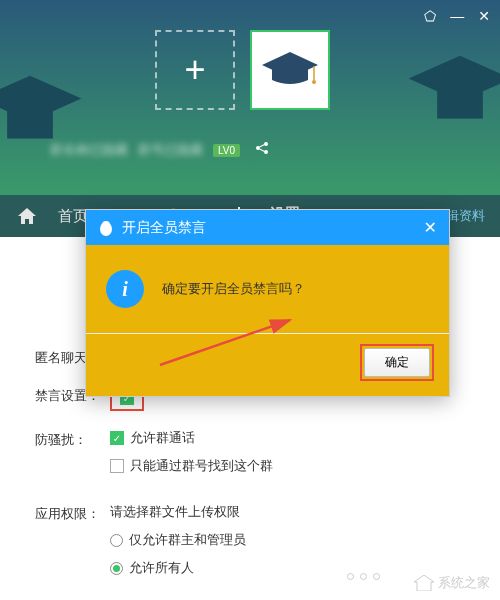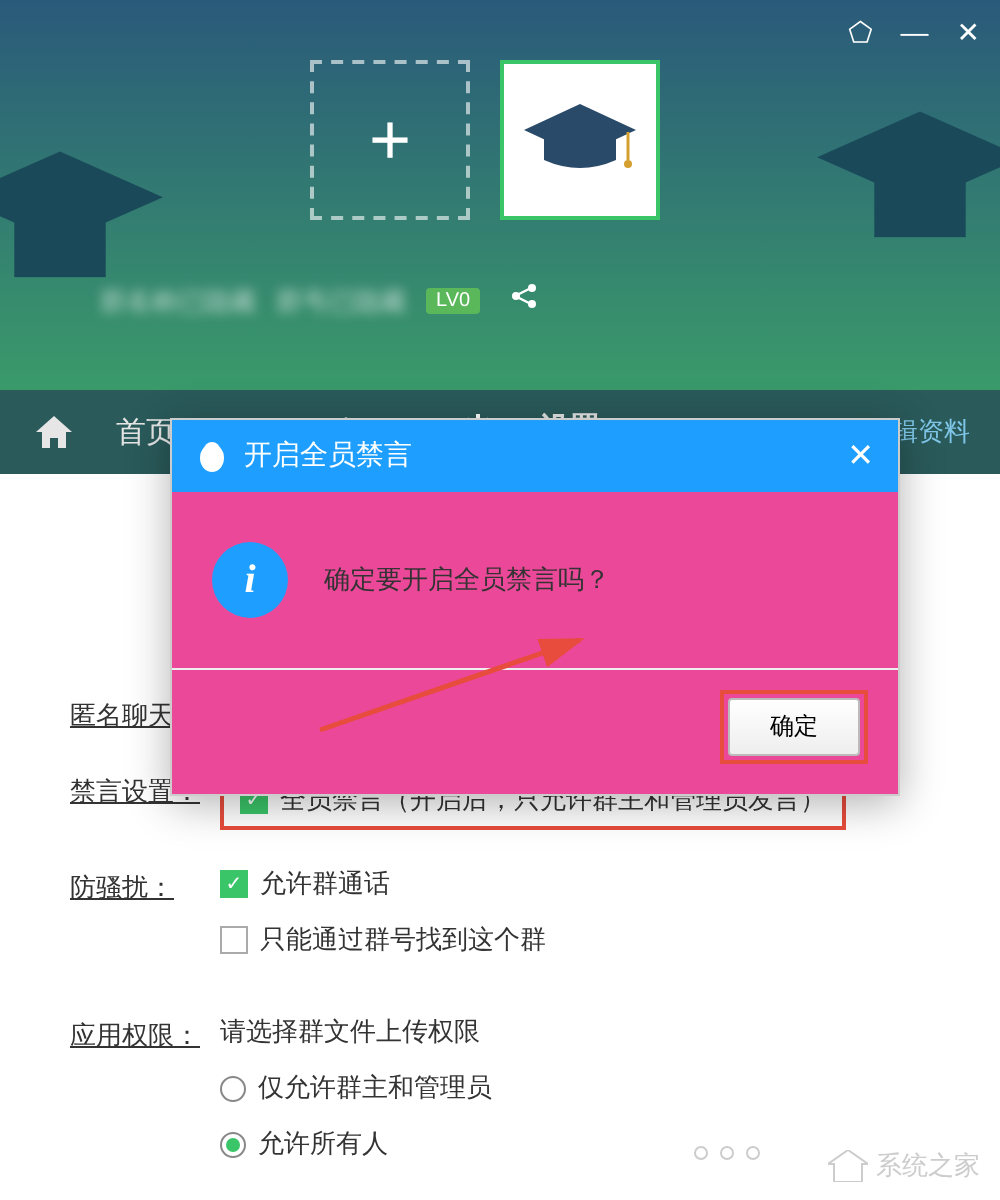--- a/index.html
+++ b/index.html
@@ -20,31 +20,31 @@
 .share-icon { color: #fff; font-size: 16px; margin-left: 4px; }
 .start-chat { margin-left: auto; background: #3ac569; color: #fff; border: none; padding: 7px 12px; font-size: 13px; display: flex; align-items: center; gap: 5px; cursor: pointer; border-radius: 2px; }
 
 .tabs { height: 42px; background: #2a5a5a; display: flex; align-items: center; position: relative; }
 .tab { color: #e5e5e5; font-size: 15px; padding: 0 18px; height: 100%; display: flex; align-items: center; gap: 22px; cursor: pointer; }
 .tab.active { border-bottom: 3px solid #fff; font-weight: bold; }
 .edit-link { position: absolute; right: 15px; color: #7fc7e8; font-size: 13px; cursor: pointer; }
 
 .content { padding: 20px 35px; position: relative; }
 .form-row { display: flex; align-items: flex-start; margin-bottom: 18px; font-size: 13px; color: #333; }
-.form-label { width: 75px; color: #333; padding-top: 2px; text-decoration: underline; }
+.form-label { width: 75px; color: #333; padding-top: 2px; }
 .form-value { flex: 1; }
 .checkbox-row { display: flex; align-items: center; gap: 6px; margin-bottom: 10px; }
 .checkbox { width: 14px; height: 14px; border: 1px solid #aaa; display: inline-flex; align-items: center; justify-content: center; font-size: 10px; }
 .checkbox.checked { background: #3ac569; border-color: #3ac569; color: #fff; }
 .radio { width: 13px; height: 13px; border: 1px solid #888; border-radius: 50%; display: inline-flex; align-items: center; justify-content: center; }
 .radio.checked::after { content: ''; width: 7px; height: 7px; background: #3ac569; border-radius: 50%; }
 
 .highlight-box { border: 2px solid #e74c3c; padding: 4px 8px; display: inline-flex; align-items: center; gap: 6px; }
 
-.dialog { position: absolute; top: 209px; left: 85px; width: 365px; background: #ec4899; border: 1px solid #ccc; box-shadow: 0 4px 20px rgba(0,0,0,0.3); z-index: 100; }
+.dialog { position: absolute; top: 209px; left: 85px; width: 365px; background: #eab308; border: 1px solid #ccc; box-shadow: 0 4px 20px rgba(0,0,0,0.3); z-index: 100; }
 .dialog-title { background: #1e9fff; color: #fff; padding: 8px 12px; font-size: 14px; display: flex; align-items: center; gap: 8px; }
 .dialog-close { margin-left: auto; cursor: pointer; font-size: 16px; }
 .dialog-body { padding: 25px 20px; display: flex; align-items: center; gap: 18px; }
 .info-icon { width: 38px; height: 38px; background: #1e9fff; border-radius: 50%; color: #fff; display: flex; align-items: center; justify-content: center; font-size: 20px; font-weight: bold; font-style: italic; font-family: serif; }
 .dialog-msg { font-size: 13px; color: #333; }
 .dialog-footer { padding: 10px 15px 15px; display: flex; justify-content: flex-end; gap: 12px; border-top: 1px solid #eee; }
 .dialog-btn { padding: 5px 20px; border: 1px solid #bbb; background: linear-gradient(#fff, #eee); font-size: 12px; cursor: pointer; border-radius: 2px; }
 .ok-highlight { border: 2px solid #e74c3c; padding: 2px; display: inline-block; }
 
 .arrow { position: absolute; top: 310px; left: 155px; z-index: 101; pointer-events: none; }
@@ -133,21 +133,20 @@
 <div class="content">
   <div class="form-row" style="margin-top:90px;">
     <span class="form-label">匿名聊天</span>
   </div>
 
   <div class="form-row">
     <span class="form-label">禁言设置：</span>
     <div class="form-value">
       <span class="highlight-box">
         <span class="checkbox checked">✓</span>
-        <span>全员禁言（开启后，只允许群主和管理员发言）</span>
       </span>
     </div>
   </div>
 
   <div class="form-row">
     <span class="form-label">防骚扰：</span>
     <div class="form-value">
       <div class="checkbox-row">
         <span class="checkbox checked">✓</span>
         <span>允许群通话</span>

